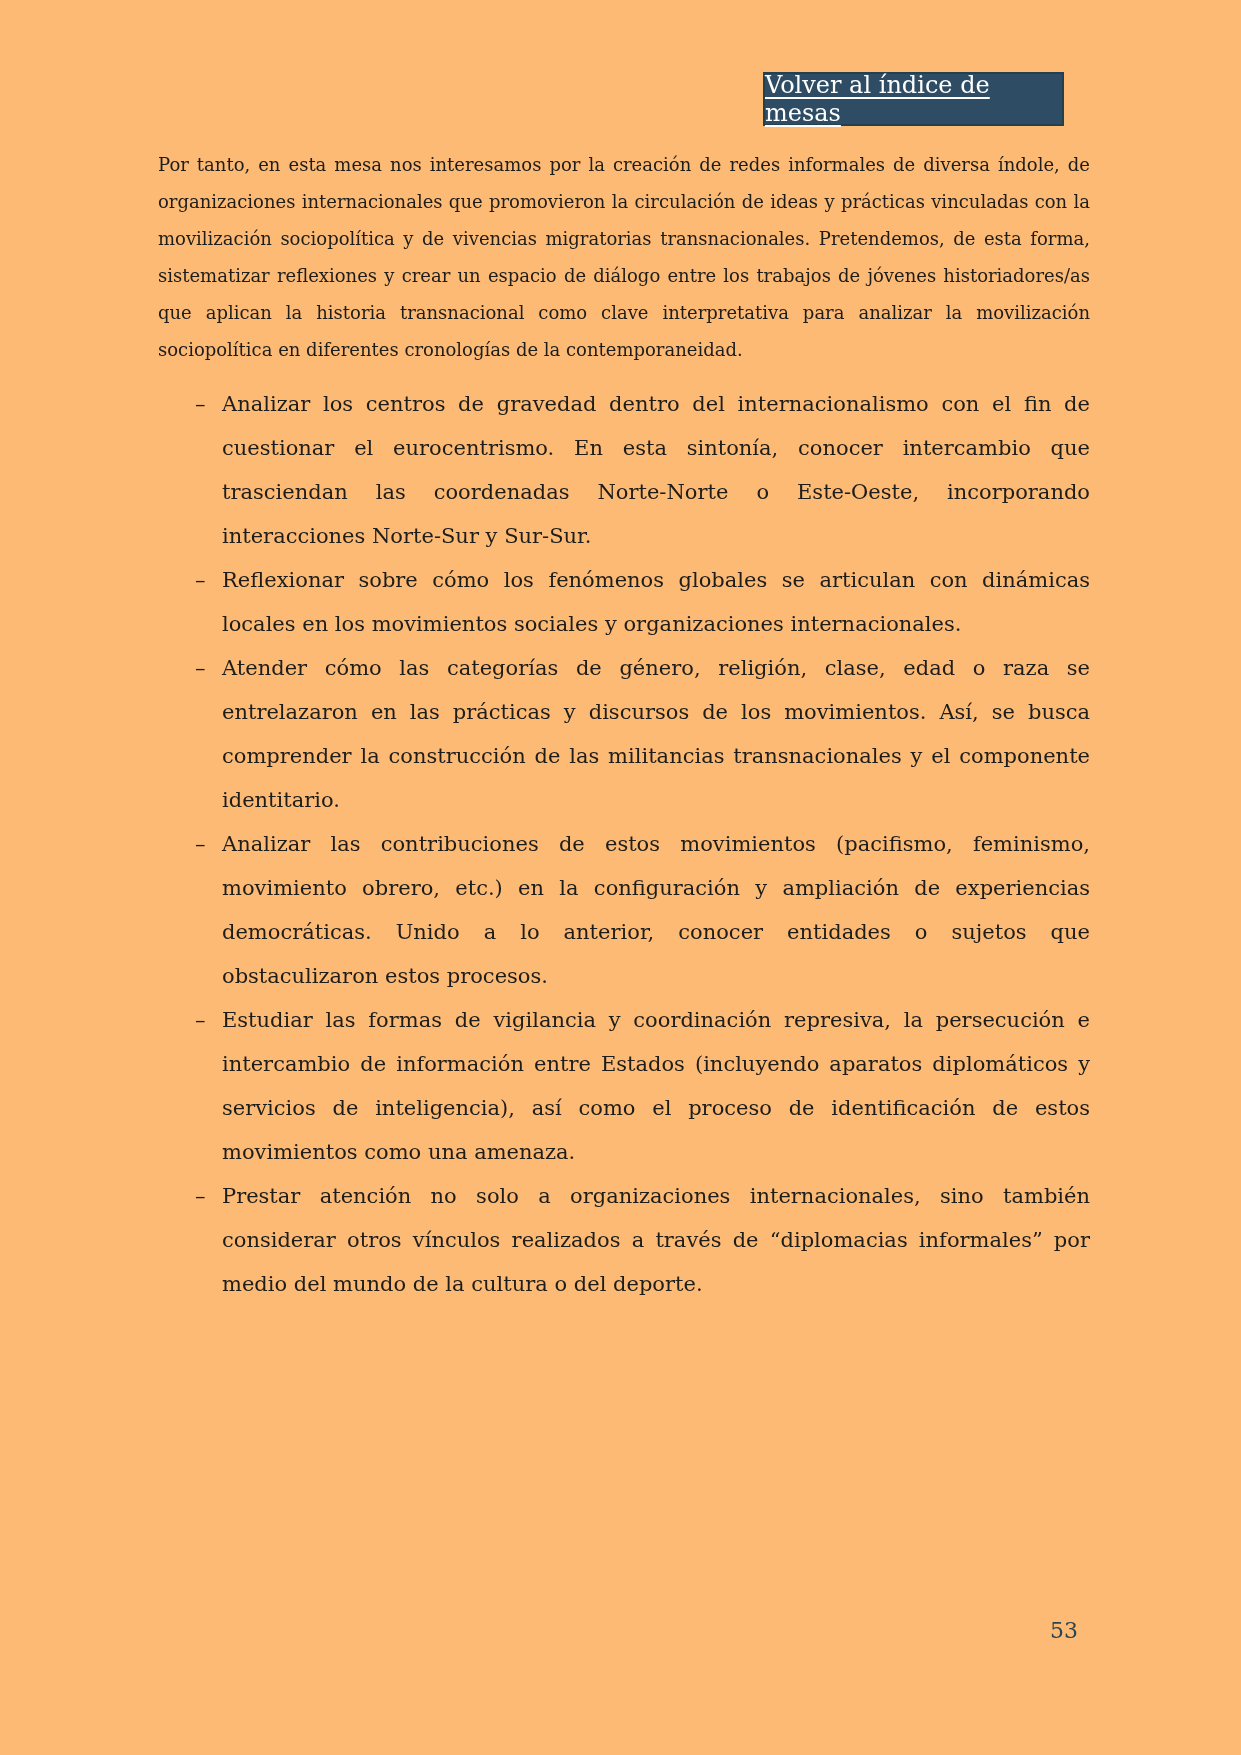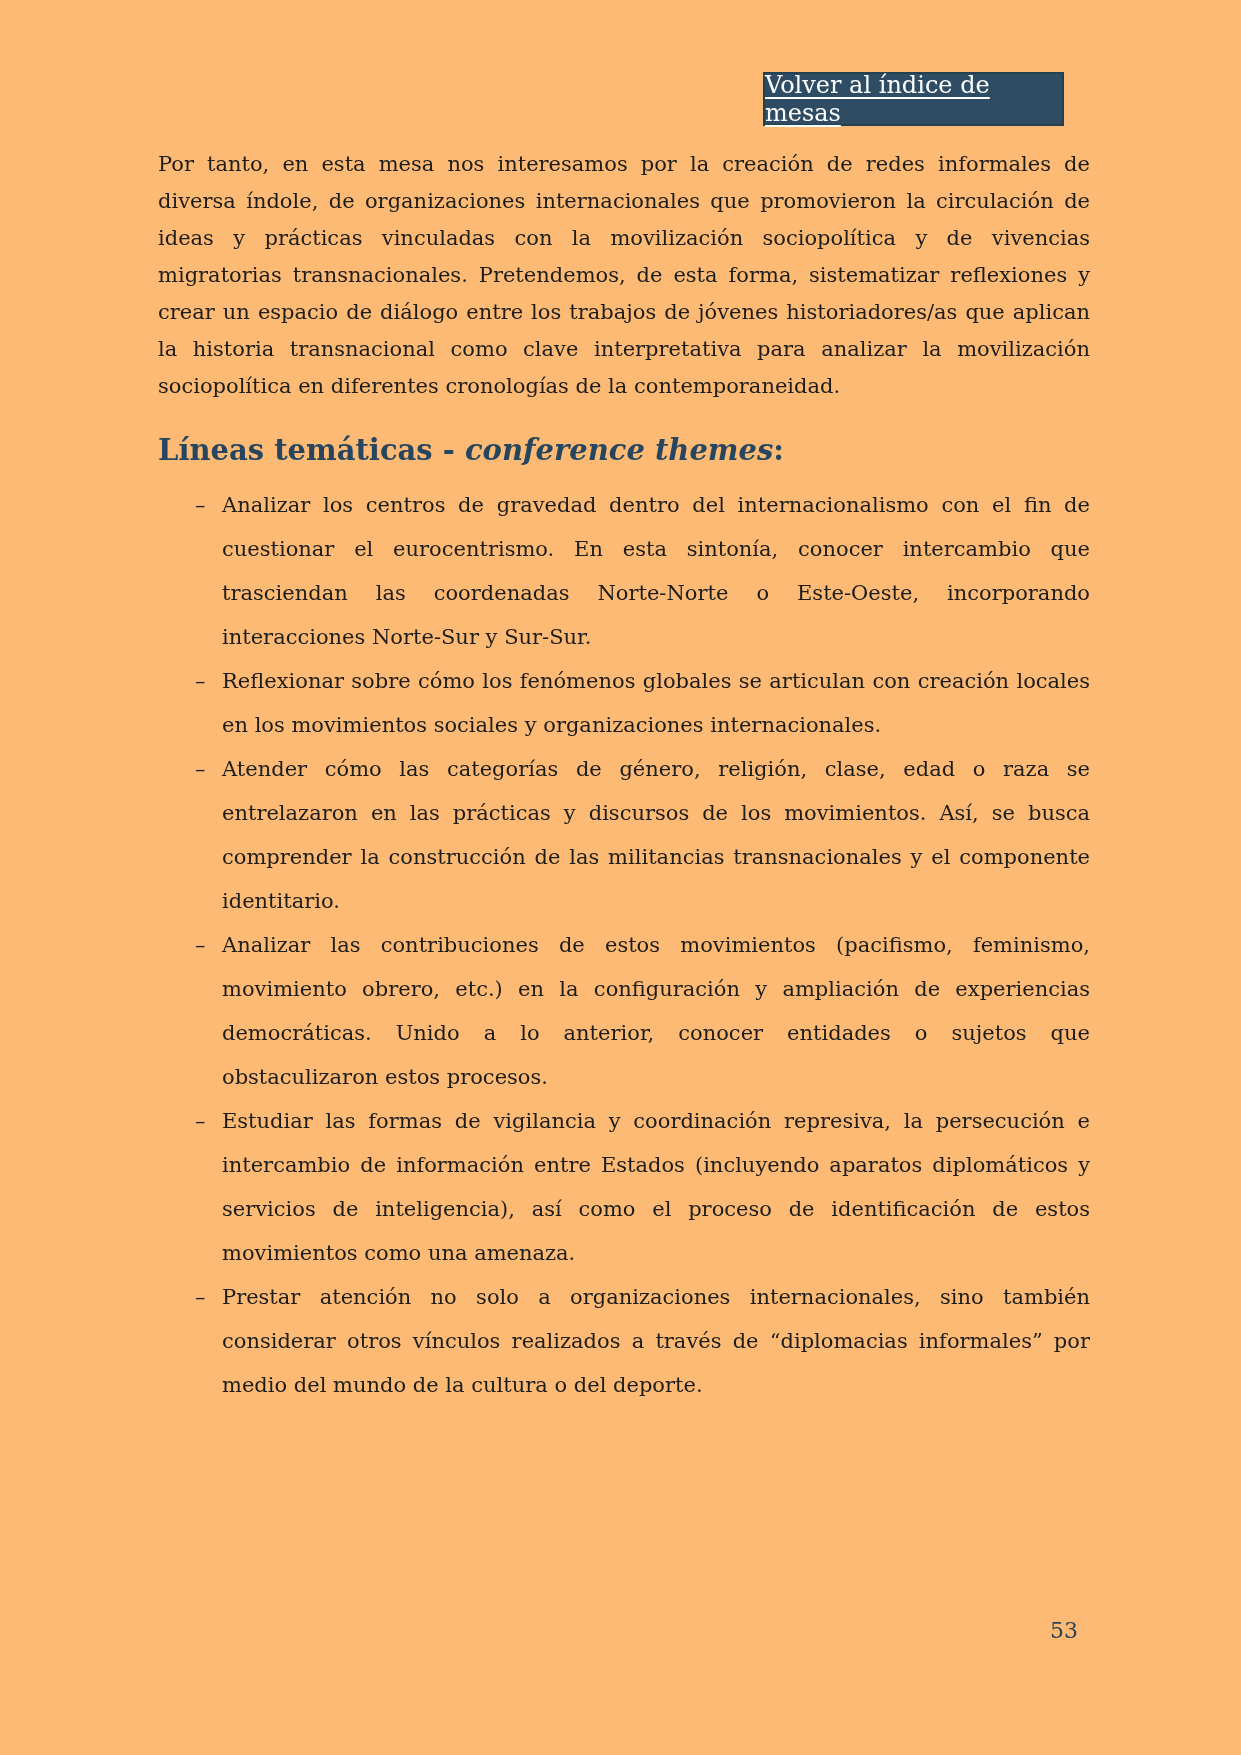--- a/index.html
+++ b/index.html
@@ -33,21 +33,21 @@
   }
   .content {
     position: absolute;
     left: 158px;
     top: 0;
     width: 932px;
   }
   .para {
     margin: 0;
     text-align: justify;
-    font-size: 21px;
+    font-size: 18px;
   }
   .intro-para {
     margin-top: 146px;
     line-height: 37px;
   }
   .section-heading {
     margin: 26px 0 0 0;
     font-size: 29px;
     line-height: 38px;
     font-weight: bold;
@@ -90,31 +90,30 @@
 <body>
 
 <div class="page">
 
   <a class="back-button">Volver al índice de mesas</a>
 
   <div class="content">
 
     <p class="para intro-para">Por tanto, en esta mesa nos interesamos por la creación de redes informales de diversa índole, de organizaciones internacionales que promovieron la circulación de ideas y prácticas vinculadas con la movilización sociopolítica y de vivencias migratorias transnacionales. Pretendemos, de esta forma, sistematizar reflexiones y crear un espacio de diálogo entre los trabajos de jóvenes historiadores/as que aplican la historia transnacional como clave interpretativa para analizar la movilización sociopolítica en diferentes cronologías de la contemporaneidad.</p>
 
-    <h2 class="section-heading"><span>Líneas temáticas - </span><span class="heading-italic">conference themes</span><span>:</span></h2>
 
 
     <ul class="themes-list">
       <li class="theme-item">
         <span class="bullet-marker">–</span>
         <span class="theme-text">Analizar los centros de gravedad dentro del internacionalismo con el fin de cuestionar el eurocentrismo. En esta sintonía, conocer intercambio que trasciendan las coordenadas Norte-Norte o Este-Oeste, incorporando interacciones Norte-Sur y Sur-Sur.</span>
       </li>
       <li class="theme-item">
         <span class="bullet-marker">–</span>
-        <span class="theme-text">Reflexionar sobre cómo los fenómenos globales se articulan con creación locales en los movimientos sociales y organizaciones internacionales.</span>
+        <span class="theme-text">Reflexionar sobre cómo los fenómenos globales se articulan con dinámicas locales en los movimientos sociales y organizaciones internacionales.</span>
       </li>
       <li class="theme-item">
         <span class="bullet-marker">–</span>
         <span class="theme-text">Atender cómo las categorías de género, religión, clase, edad o raza se entrelazaron en las prácticas y discursos de los movimientos. Así, se busca comprender la construcción de las militancias transnacionales y el componente identitario.</span>
       </li>
       <li class="theme-item">
         <span class="bullet-marker">–</span>
         <span class="theme-text">Analizar las contribuciones de estos movimientos (pacifismo, feminismo, movimiento obrero, etc.) en la configuración y ampliación de experiencias democráticas. Unido a lo anterior, conocer entidades o sujetos que obstaculizaron estos procesos.</span>
       </li>
       <li class="theme-item">

